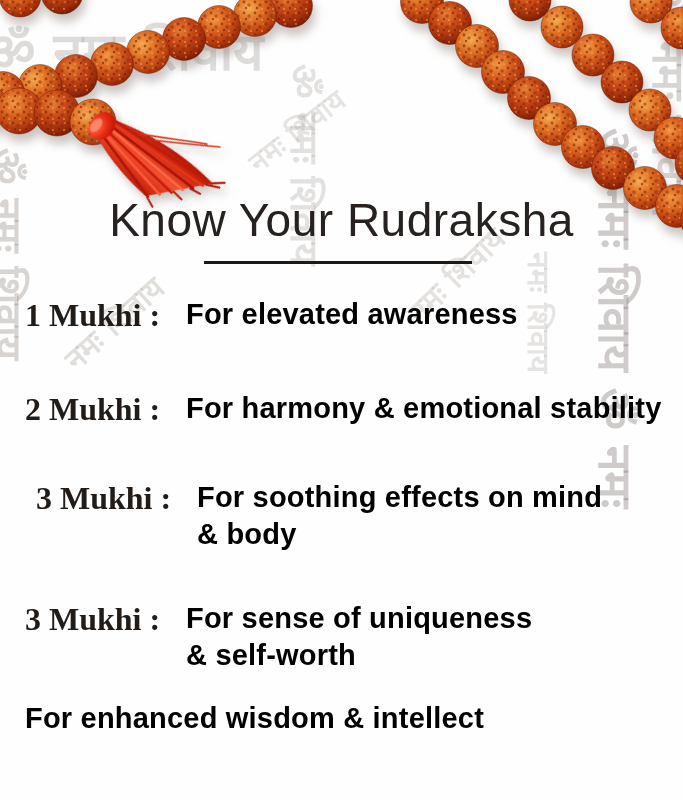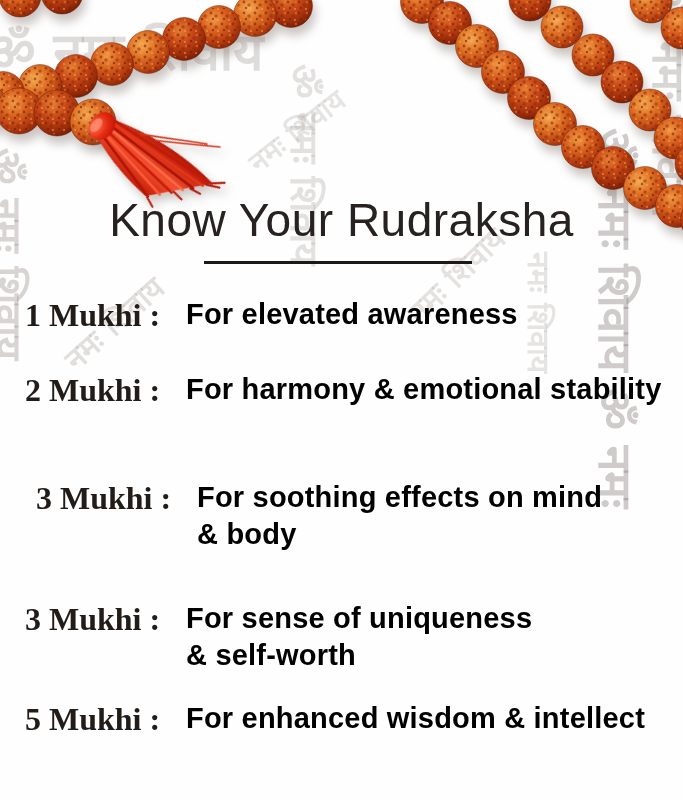--- a/index.html
+++ b/index.html
@@ -31,21 +31,21 @@
          letter-spacing:.5px;color:#272220;}
   .divider{position:absolute;top:261px;left:204px;width:268px;height:3px;background:#1d1916;}
 
   
   .row{position:absolute;left:25px;display:flex;align-items:flex-start;width:650px;}
   .row .label{font-family:"Liberation Serif",serif;font-weight:700;font-size:32px;
               line-height:38px;color:#211c18;width:161px;flex:none;}
   .row .desc{font-family:"Liberation Sans",sans-serif;font-size:29px;line-height:37px;
              color:#000000;white-space:pre-line;letter-spacing:.2px;font-weight:bold;}
   .row-1{top:296px;}
-  .row-2{top:371px;}
+  .row-2{top:390px;}
   .row-3{top:479px;margin-left:11px;}
   .row-4{top:600px;}
   .row-5{top:700px;}
 </style>
 </head>
 <body>
 
 <div class="stage">
 
   <div>
@@ -215,17 +215,16 @@
       <span class="label">3 Mukhi :</span>
       <span class="desc">For soothing effects on mind
 &amp; body</span>
     </div>
     <div class="row row-4">
       <span class="label">3 Mukhi :</span>
       <span class="desc">For sense of uniqueness
 &amp; self-worth</span>
     </div>
     <div class="row row-5">
-      <span class="label">5 Mukhi :</span>
       <span class="desc">For enhanced wisdom &amp; intellect</span>
     </div>
   </div>
 </div>
 
 </body></html>

